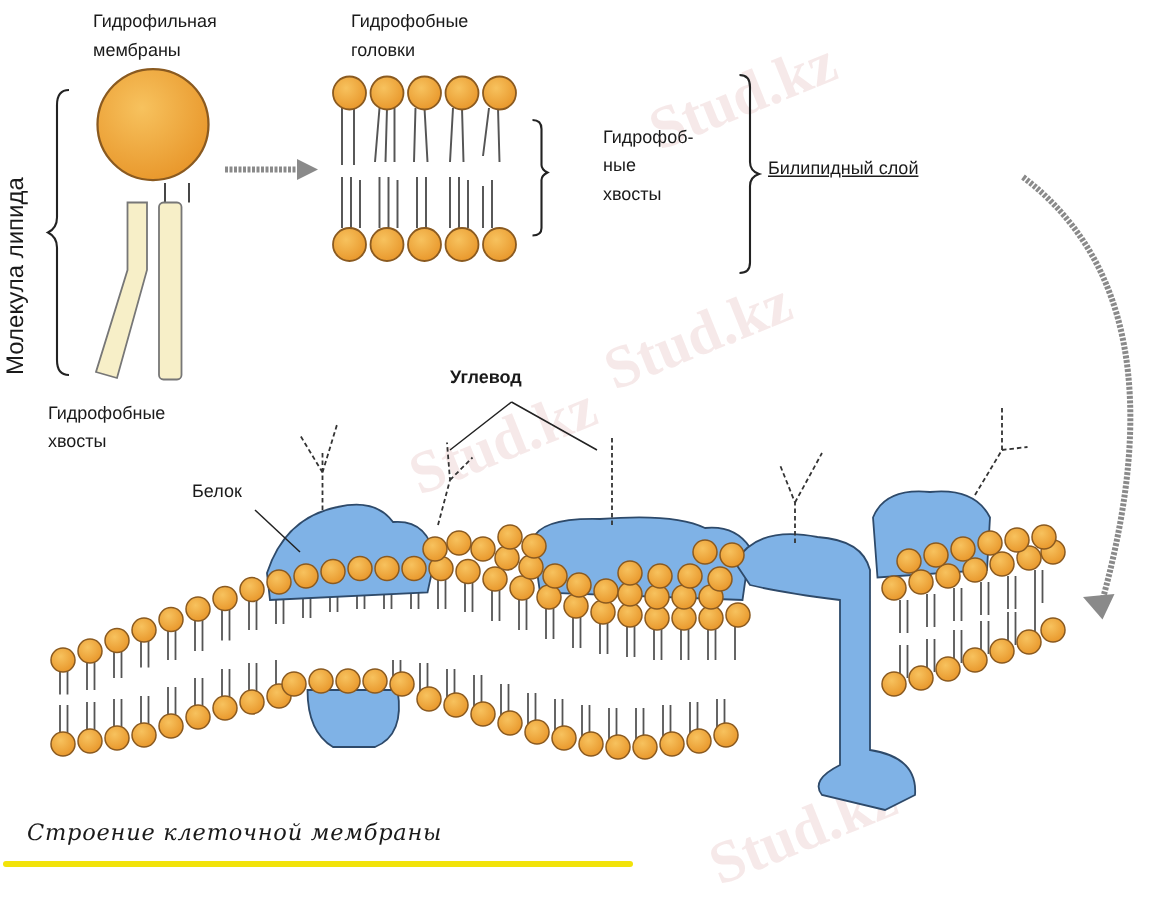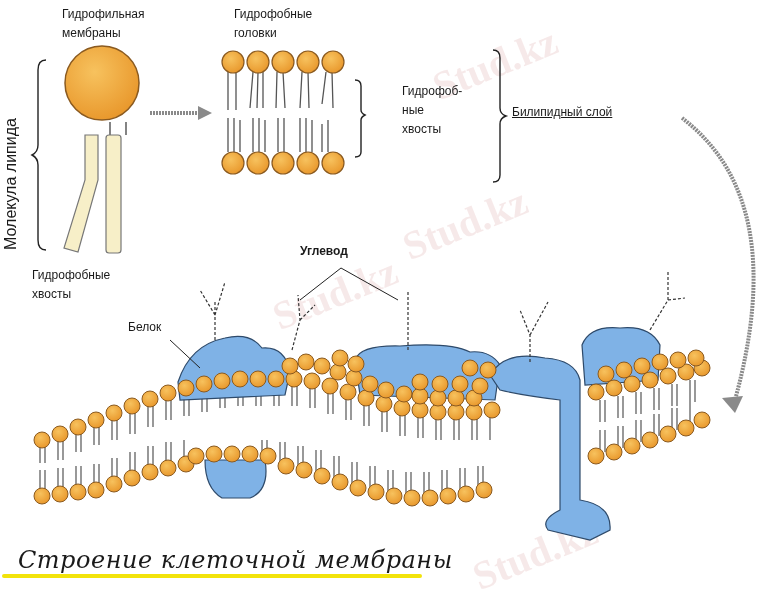--- a/index.html
+++ b/index.html
@@ -1,19 +1,19 @@
 <!DOCTYPE html>
 <html><head>
 <meta charset="utf-8">
 <style>
   html, body { margin:0; padding:0; background:#ffffff; }
   body { width:784px; height:600px; position:relative; overflow:hidden; font-family:"Liberation Sans", sans-serif; color:#1a1a1a; }
   .lbl { position:absolute; font-size:12px; line-height:19px; white-space:nowrap; }
   .vlabel { position:absolute; left:2px; top:250px; font-size:16px; transform-origin:0 0; transform:rotate(-90deg); white-space:nowrap; }
-  .caption { position:absolute; left:18px; top:546px; font-family:"DejaVu Serif", serif; font-style:italic; font-size:24px; letter-spacing:0.5px; white-space:nowrap; }
+  .caption { position:absolute; left:18px; top:546px; font-family:"DejaVu Serif", serif; font-style:italic; font-size:15px; letter-spacing:0.5px; white-space:nowrap; }
   .underline { position:absolute; left:2px; top:574px; width:420px; height:4px; background:#f2e30a; border-radius:2px; }
   .wm { position:absolute; font-family:"Liberation Serif", serif; font-weight:bold; font-size:40px; color:rgba(200,120,120,0.16); transform:rotate(-22deg); white-space:nowrap; }
   svg { position:absolute; left:0; top:0; }
 </style>
 </head>
 <body>
 
 <div class="wm" style="left:430px;top:40px;">Stud.kz</div>
 <div class="wm" style="left:400px;top:200px;">Stud.kz</div>
 <div class="wm" style="left:270px;top:270px;">Stud.kz</div>

